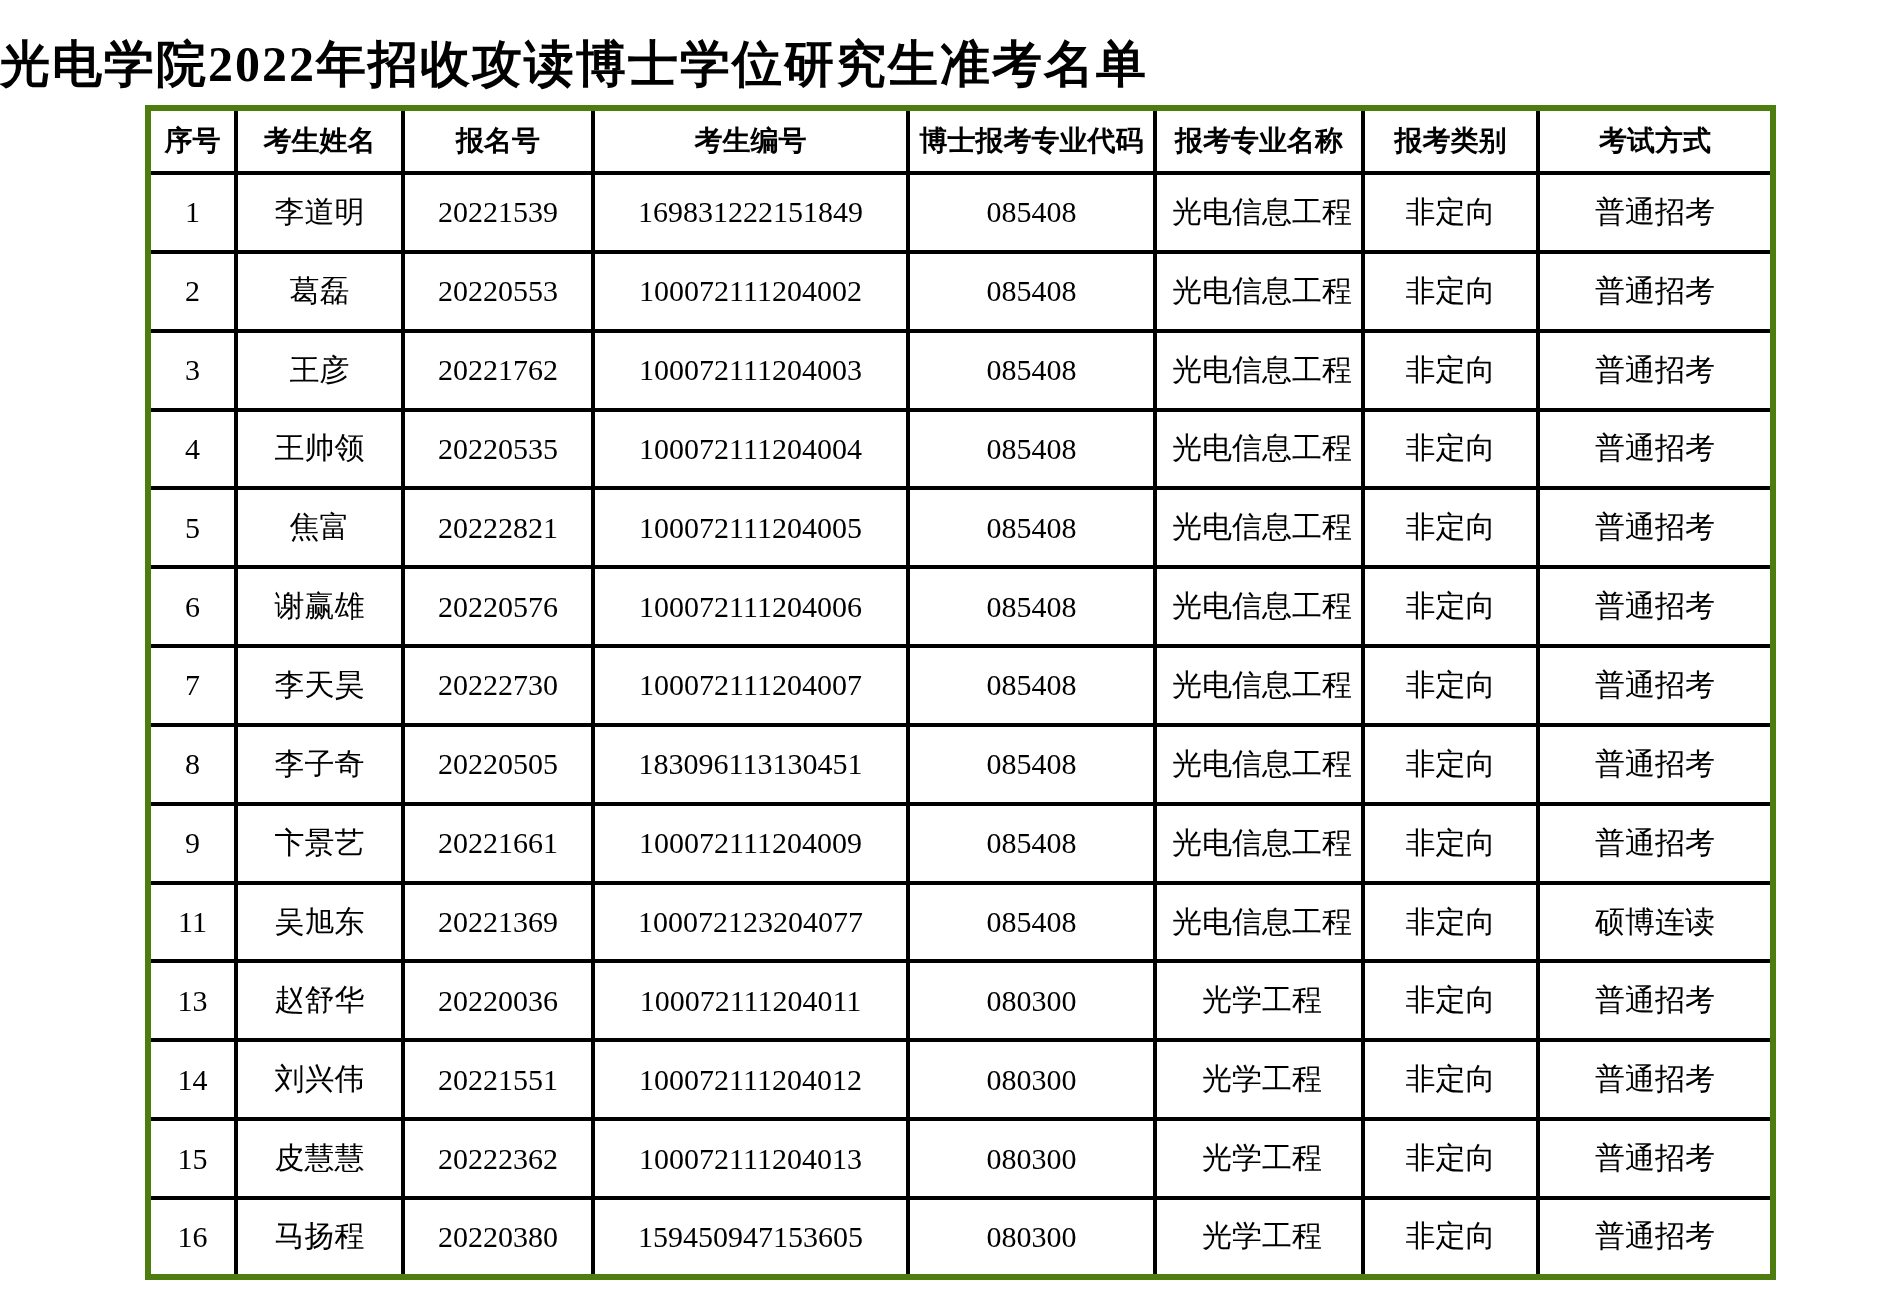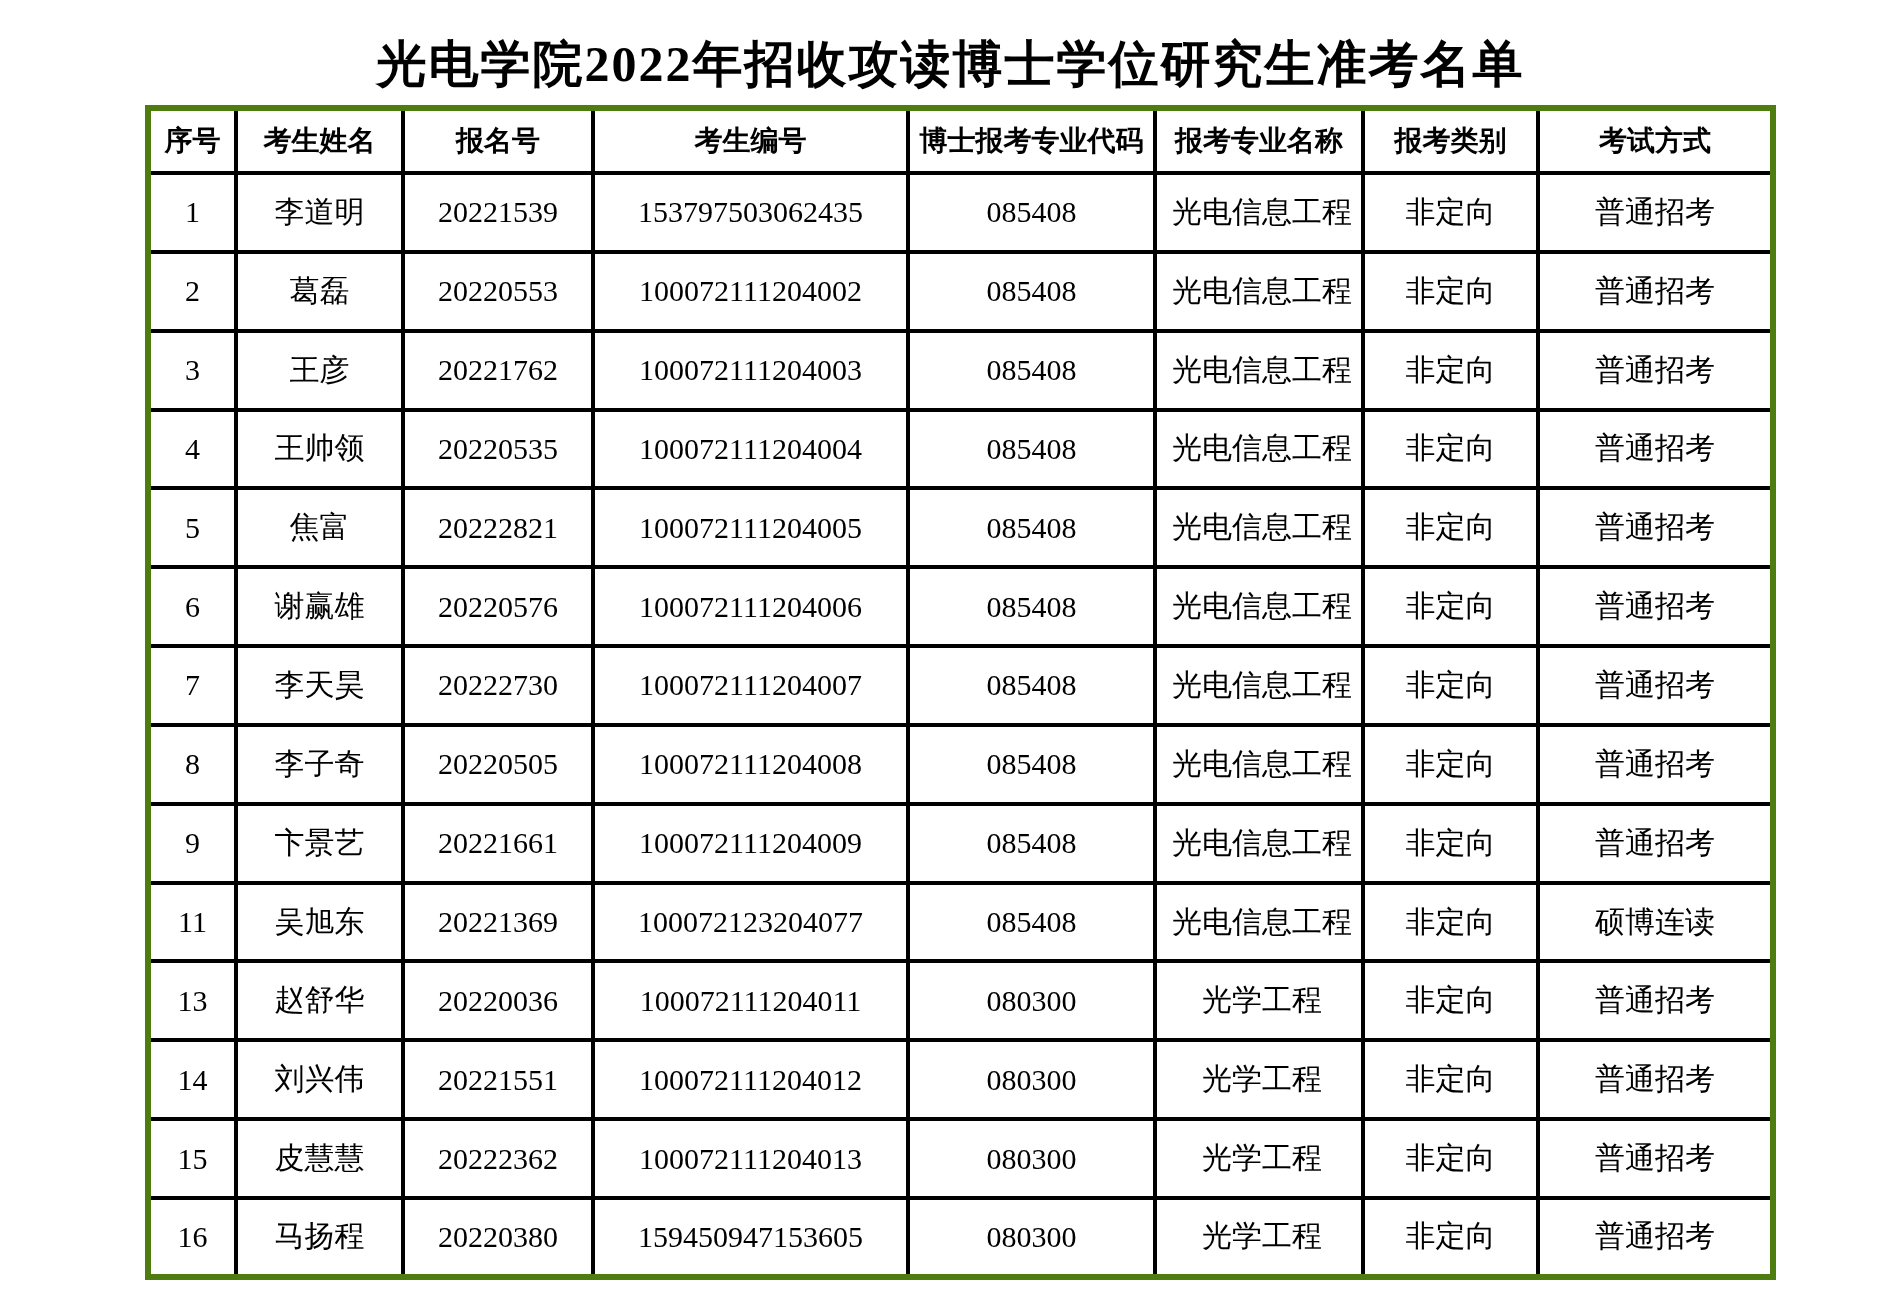--- a/index.html
+++ b/index.html
@@ -21,21 +21,21 @@
     width: 1901px;
     height: 1305px;
     background: #ffffff;
   }
   .doc-title {
     position: absolute;
     top: 36px;
     left: 0;
     width: 100%;
     margin: 0;
-    text-align: center;
+    text-align: left;
     font-size: 50px;
     font-weight: bold;
     letter-spacing: 2px;
     line-height: 1.15;
     font-family: "Liberation Serif", "DejaVu Serif", serif;
     white-space: nowrap;
   }
   table.candidates {
     position: absolute;
     left: 145px;
@@ -110,21 +110,21 @@
           <th class="col5">报考专业名称</th>
           <th class="col6">报考类别</th>
           <th class="col7">考试方式</th>
         </tr>
     </thead>
     <tbody>
         <tr>
           <td class="col0">1</td>
           <td class="col1">李道明</td>
           <td class="col2">20221539</td>
-          <td class="col3">153797503062435</td>
+          <td class="col3">169831222151849</td>
           <td class="col4">085408</td>
           <td class="col5">光电信息工程</td>
           <td class="col6">非定向</td>
           <td class="col7">普通招考</td>
         </tr>
         <tr>
           <td class="col0">2</td>
           <td class="col1">葛磊</td>
           <td class="col2">20220553</td>
           <td class="col3">100072111204002</td>
@@ -180,21 +180,21 @@
           <td class="col3">100072111204007</td>
           <td class="col4">085408</td>
           <td class="col5">光电信息工程</td>
           <td class="col6">非定向</td>
           <td class="col7">普通招考</td>
         </tr>
         <tr>
           <td class="col0">8</td>
           <td class="col1">李子奇</td>
           <td class="col2">20220505</td>
-          <td class="col3">100072111204008</td>
+          <td class="col3">183096113130451</td>
           <td class="col4">085408</td>
           <td class="col5">光电信息工程</td>
           <td class="col6">非定向</td>
           <td class="col7">普通招考</td>
         </tr>
         <tr>
           <td class="col0">9</td>
           <td class="col1">卞景艺</td>
           <td class="col2">20221661</td>
           <td class="col3">100072111204009</td>

